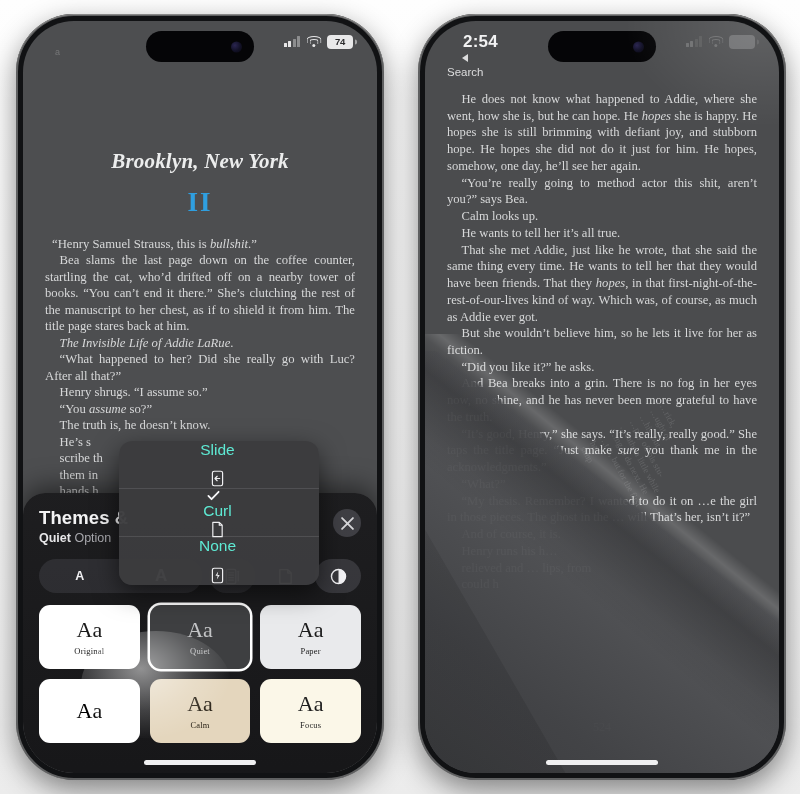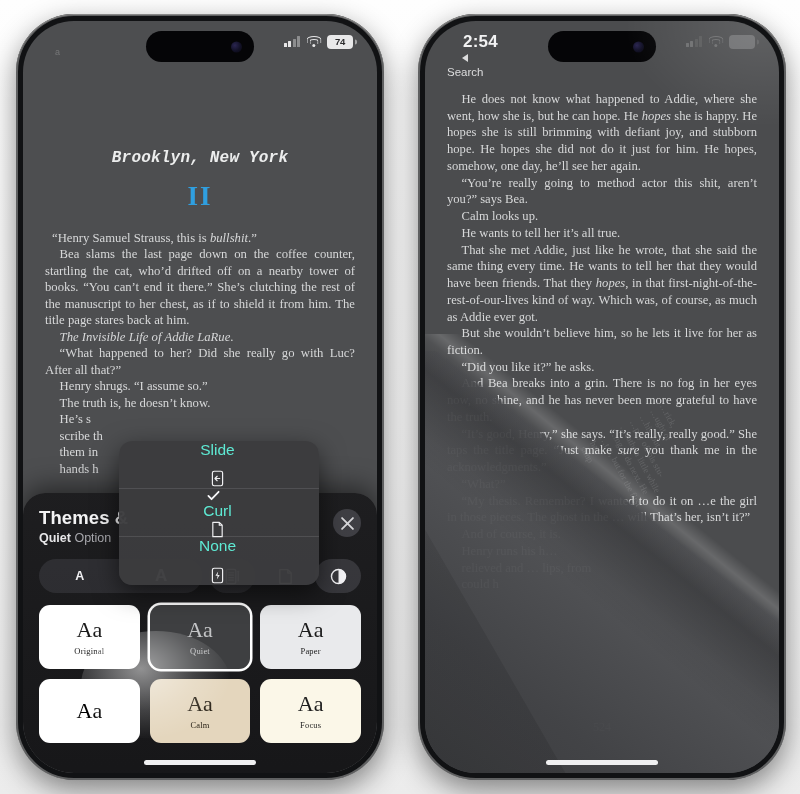--- a/index.html
+++ b/index.html
@@ -119,23 +119,22 @@
     position:absolute; inset:0;
     padding: 0 22px;
     color: #d9d9da;
     font-family: "Liberation Serif", serif;
   }
   .page .chapter-head {
     text-align:center; margin-top: 128px;
   }
   .chapter-head .loc {
     font-style: italic; font-weight:700;
-    font-size: 16px; line-height:1.22; color:#eceded;
+    font-size: 21px; line-height:1.22; color:#eceded;
     letter-spacing:.2px;
-    font-family:Liberation Mono, monospace;
   }
   .chapter-head .numeral {
     margin-top: 12px;
     font-size: 27px; font-weight:700;
     color:#2f9fe0; letter-spacing:2px;
     font-family:"Liberation Serif", serif;
   }
   .body-text {
     margin-top: 18px;
     font-size: 12.7px; line-height: 1.30;
@@ -339,20 +338,21 @@
         <div class="chapter-head">
           <div class="loc">Brooklyn, New York</div>
           <div class="numeral">II</div>
         </div>
         <div class="body-text" id="left-body">
             <p class="noindent">“Henry Samuel Strauss, this is <i>bullshit</i>.”</p>
             <p>Bea slams the last page down on the coffee counter, startling the cat, who’d drifted off on a nearby tower of books. “You can’t end it there.” She’s clutching the rest of the manuscript to her chest, as if to shield it from him. The title page stares back at him.</p>
             <p><i>The Invisible Life of Addie LaRue</i>.</p>
             <p>“What happened to her? Did she really go with Luc? After all that?”</p>
             <p>Henry shrugs. “I assume so.”</p>
+            <p>“You <i>assume</i> so?”</p>
             <p>The truth is, he doesn’t know.</p>
             <p>He’s s</p>
             <p>scribe th</p>
             <p>them in</p>
             <p>hands h</p>
           </div>
       </div>
 
       <div class="ctx-menu" id="ctx-menu">
           <div class="ctx-item">

